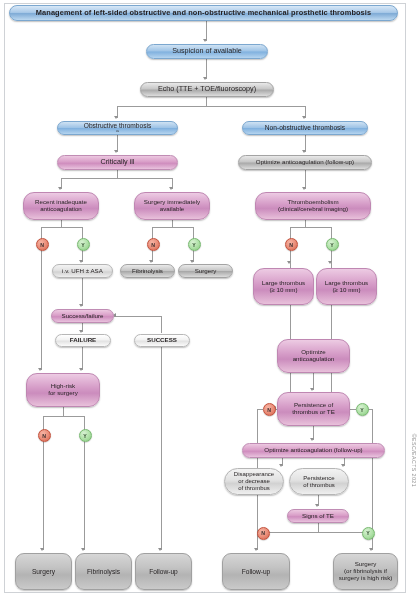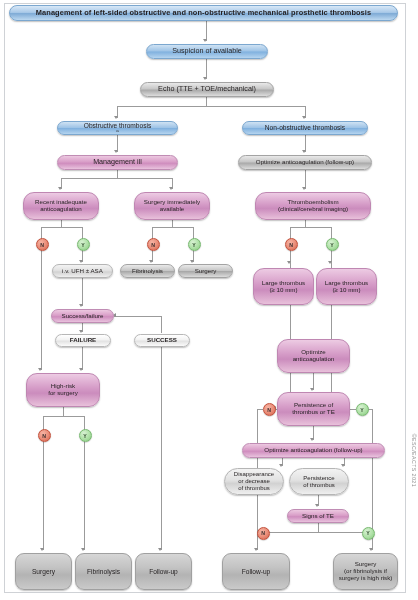--- a/index.html
+++ b/index.html
@@ -74,21 +74,21 @@
   <div class="arrow" style="left:203.4px;top:39px;"></div>
 
   <div class="node blue fs7" style="left:146px;top:44px;width:122px;height:15px;">
     <span>Suspicion of available</span>
   </div>
 
   <div class="ln vln" style="left:206px;top:59px;height:20px;"></div>
   <div class="arrow" style="left:203.4px;top:77px;"></div>
 
   <div class="node grey fs7" style="left:140px;top:82px;width:134px;height:15px;">
-    <span>Echo (TTE + TOE/mechanical)</span>
+    <span>Echo (TTE + TOE/fluoroscopy)</span>
   </div>
 
   <div class="ln vln" style="left:206px;top:97px;height:9px;"></div>
   <div class="ln hln" style="left:117px;top:106px;width:189px;"></div>
   <div class="ln vln" style="left:117px;top:106px;height:12px;"></div>
   <div class="ln vln" style="left:305px;top:106px;height:12px;"></div>
   <div class="arrow" style="left:114.4px;top:116px;"></div>
   <div class="arrow" style="left:302.4px;top:116px;"></div>
 
   <div class="node blue fs66" style="left:57px;top:121px;width:121px;height:14px;">
@@ -100,21 +100,21 @@
   <div class="node blue fs66" style="left:242px;top:121px;width:126px;height:14px;">
     <span>Non-obstructive thrombosis</span>
   </div>
 
   <div class="ln vln" style="left:117px;top:135px;height:17px;"></div>
   <div class="arrow" style="left:114.4px;top:150px;"></div>
   <div class="ln vln" style="left:305px;top:135px;height:17px;"></div>
   <div class="arrow" style="left:302.4px;top:150px;"></div>
 
   <div class="node pink fs7" style="left:57px;top:155px;width:121px;height:15px;">
-    <span>Management ill</span>
+    <span>Critically ill</span>
   </div>
   <div class="node grey fs62" style="left:238px;top:155px;width:134px;height:15px;">
     <span>Optimize anticoagulation (follow-up)</span>
   </div>
 
   <div class="ln vln" style="left:117px;top:170px;height:8px;"></div>
   <div class="ln hln" style="left:61px;top:178px;width:111px;"></div>
   <div class="ln vln" style="left:61px;top:178px;height:11px;"></div>
   <div class="ln vln" style="left:172px;top:178px;height:11px;"></div>
   <div class="arrow" style="left:58.4px;top:187px;"></div>

